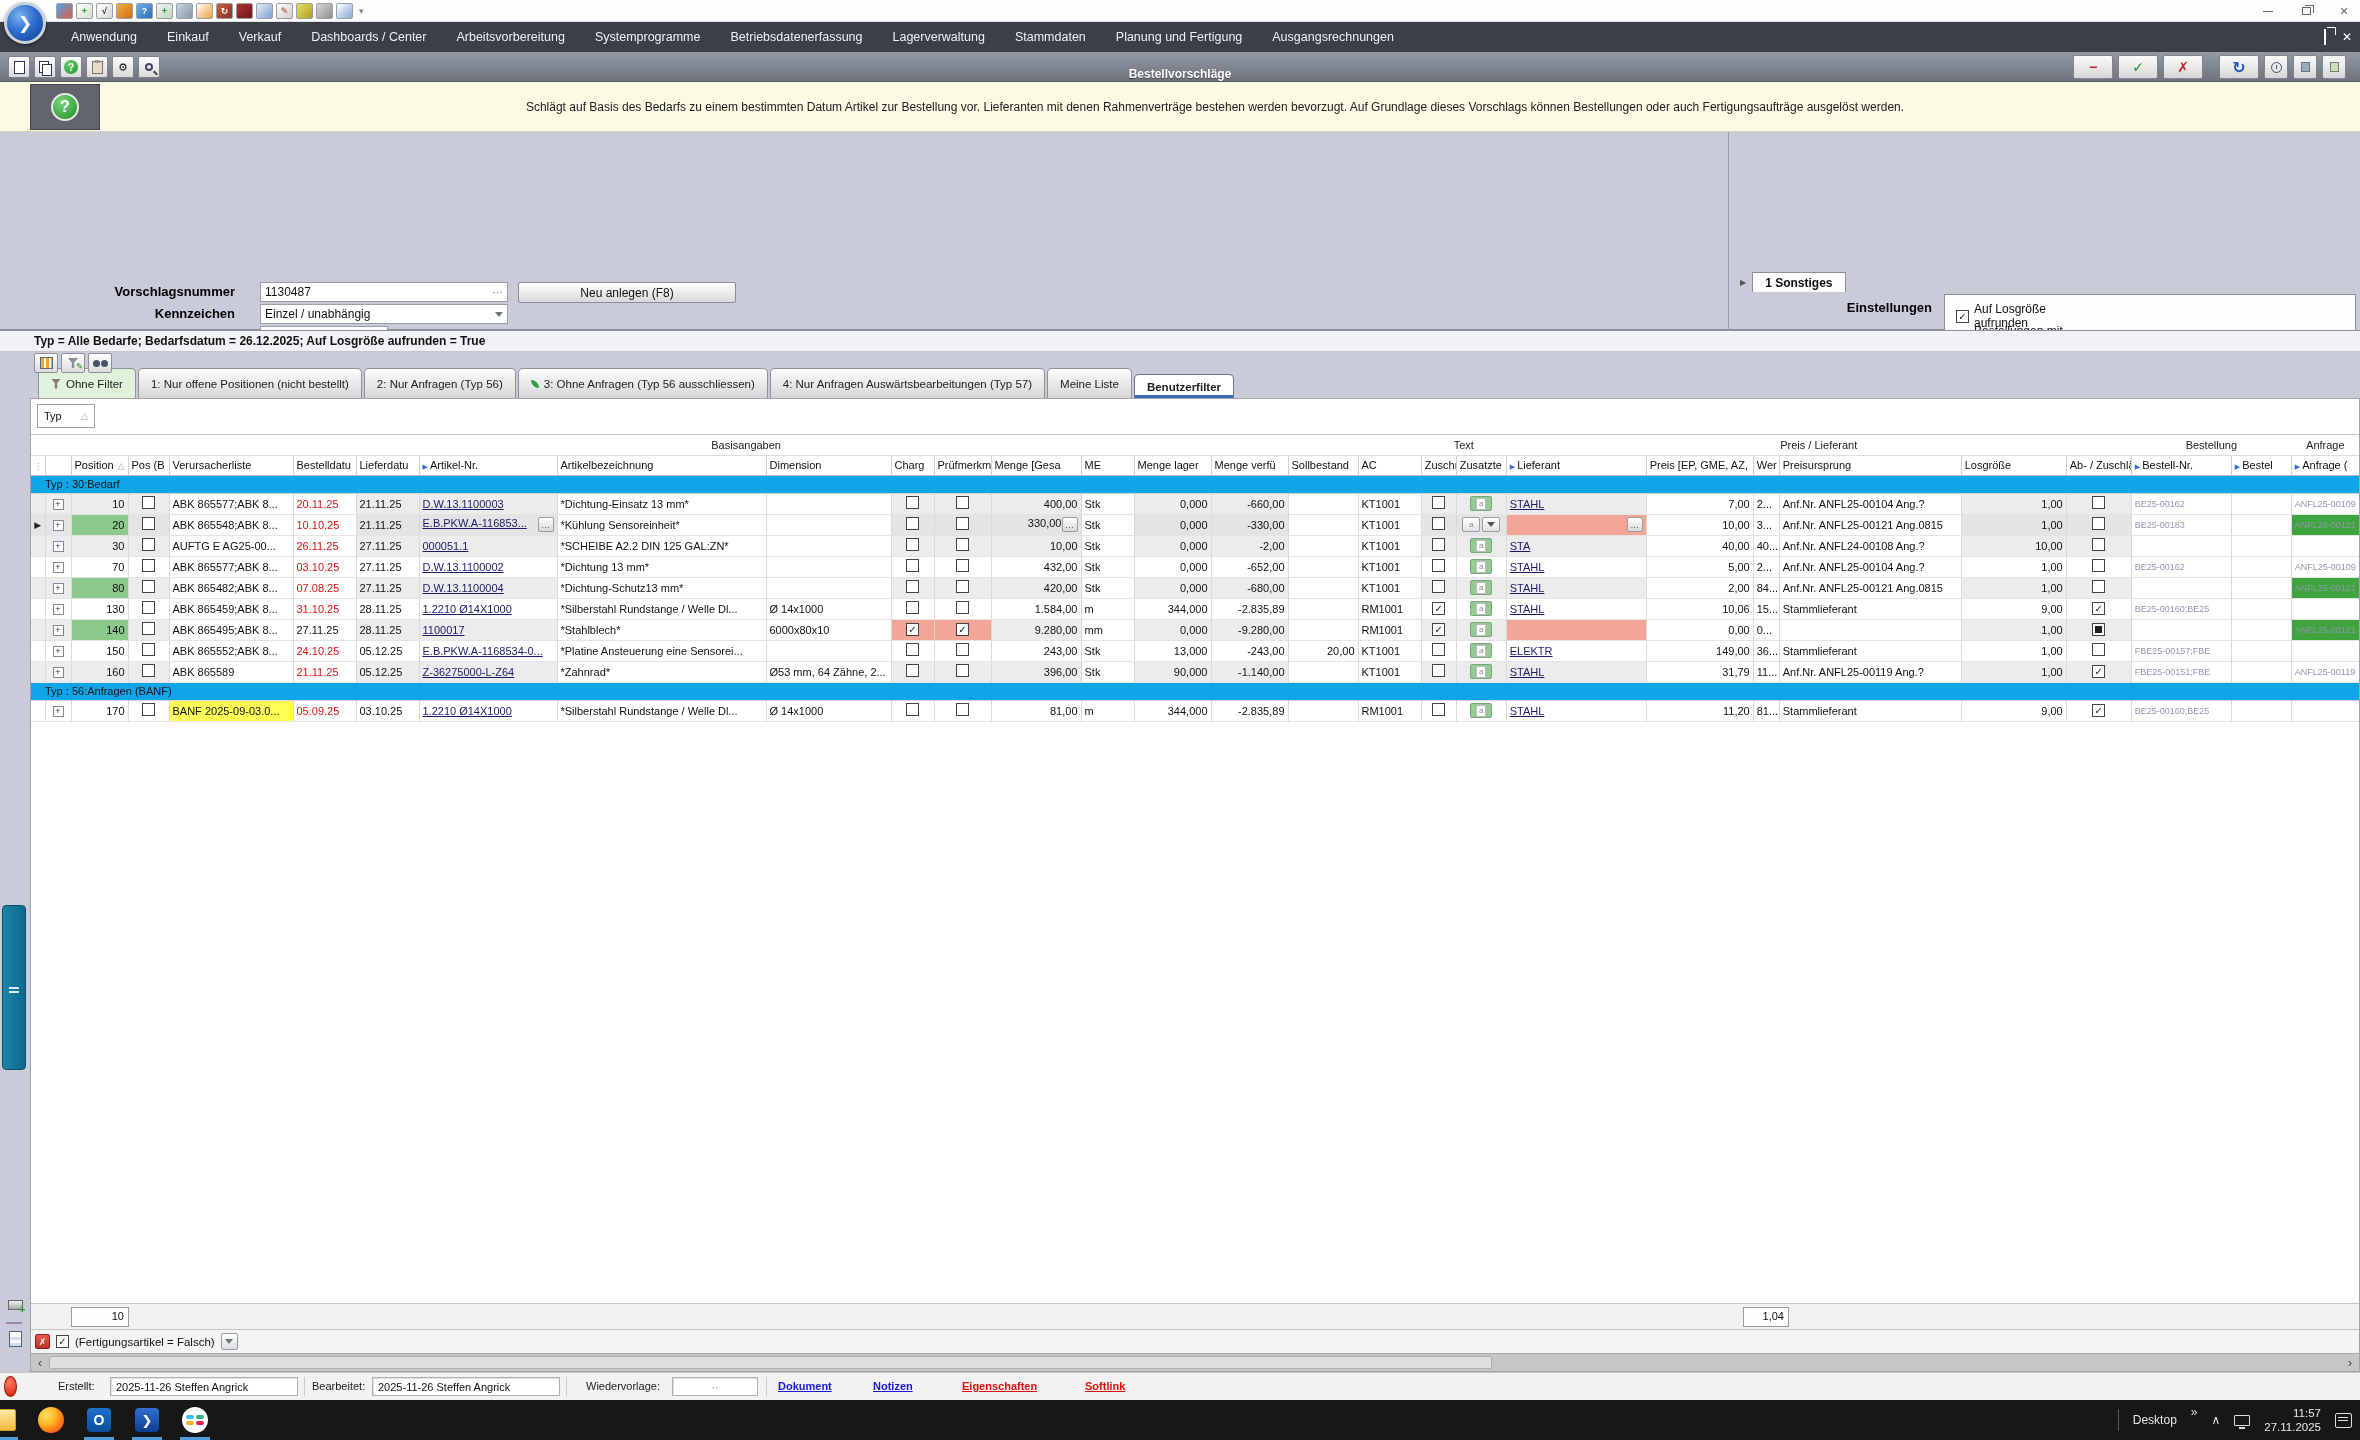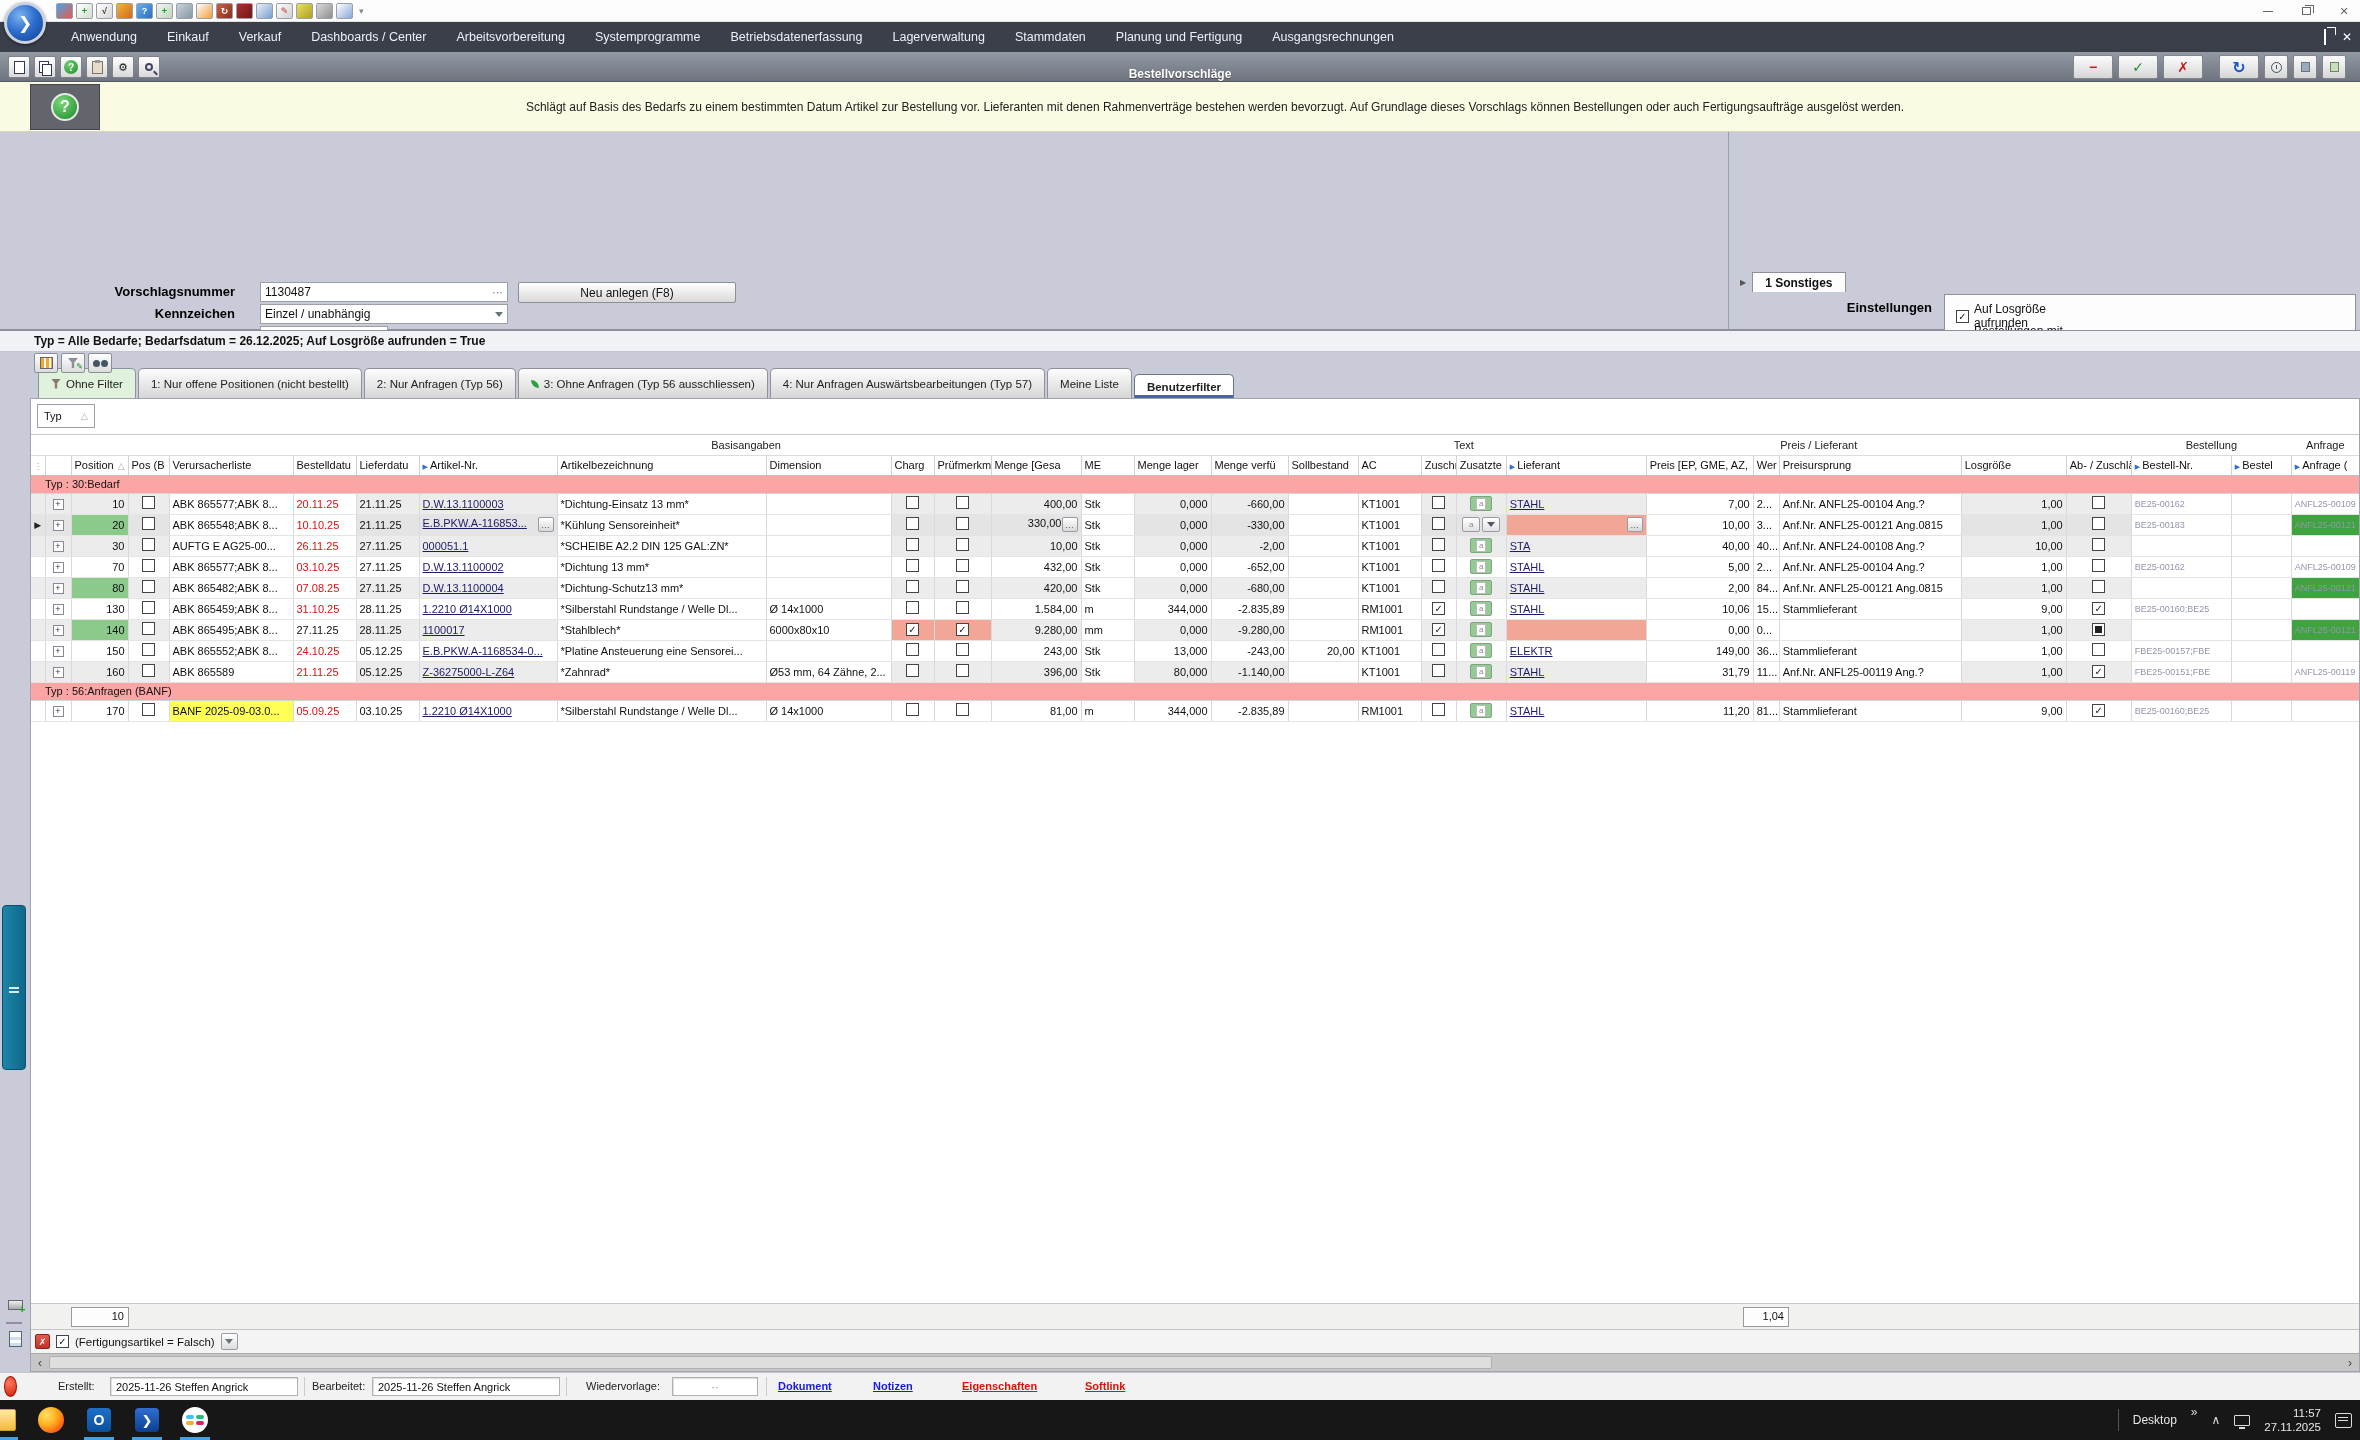--- a/index.html
+++ b/index.html
@@ -115,21 +115,21 @@
   .groupbar{height:36px;background:#fff;border-bottom:1px solid #c8c8c8;position:relative;}
   .colpick{position:absolute;left:3px;top:6px;color:#889;font-size:10px;}
   .typbox{position:absolute;left:6px;top:5px;width:58px;height:24px;background:#fff;border:1px solid #9aa0aa;display:flex;align-items:center;justify-content:space-between;padding:0 6px;font-size:11px;}
   .typbox .sort{color:#aaa;font-size:9px;}
   table.grid{border-collapse:collapse;table-layout:fixed;width:2328px;font-size:11px;}
   table.grid th{font-weight:normal;text-align:left;background:#fff;border-right:1px solid #d2d2d2;border-bottom:1px solid #bfbfbf;height:20px;padding:0 3px;overflow:hidden;white-space:nowrap;}
   table.grid th.band{text-align:center;border-right:none;border-bottom:1px solid #dcdcdc;color:#222;}
   table.grid td{border-right:1px solid #d9d9d9;border-bottom:1px solid #e4e4e4;height:21px;padding:0 3px;overflow:hidden;white-space:nowrap;background:#fff;}
   table.grid .soft{color:#2f6fd4;font-size:7px;margin-right:2px;}
   table.grid .sort{color:#aaa;font-size:9px;margin-left:4px;}
-  tr.grouprow td{background:#fca5a5;border-bottom:1px solid #d5d5d5;height:18px;padding-left:14px;color:#111;}
+  tr.grouprow td{background:#0ea5e9;border-bottom:1px solid #d5d5d5;height:18px;padding-left:14px;color:#111;}
   td.y{background:#fbf9d6;}
   tr.odd td.n{background:#ececec;}
   tr.sel td.n{background:#e4e4e4;}
   td.num{text-align:right;}
   td.posgreen{background:#8cca8c !important;text-align:right;}
   td.red{color:#dd1010;}
   td.salmon{background:#f2a695 !important;}
   td.hl{background:#ffff55 !important;}
   td.anfgreen{background:#3fa43f !important;color:#05320c;}
   td.small{font-size:9px;color:#9296ac;}
@@ -796,21 +796,21 @@
                   <td class="y">ABK 865589</td>
                   <td class="y red">21.11.25</td>
                   <td class="n">05.12.25</td>
                   <td class="n"><span class="linktxt">Z-36275000-L-Z64</span></td>
                   <td class="y">*Zahnrad*</td>
                   <td class="y">Ø53 mm, 64 Zähne, 2...</td>
                   <td class="n" style="text-align: center;"><span class="cb"></span></td>
                   <td class="n" style="text-align: center;"><span class="cb"></span></td>
                   <td class="n num">396,00</td>
                   <td class="y">Stk</td>
-                  <td class="n num">80,000</td>
+                  <td class="n num">90,000</td>
                   <td class="n num">-1.140,00</td>
                   <td class="y num"></td>
                   <td class="y">KT1001</td>
                   <td class="n" style="text-align: center;"><span class="cb"></span></td>
                   <td class="n">
                     <span class="chip">
                       <i>a</i>
                     </span>
                   </td>
                   <td class="n"><span class="linktxt">STAHL</span></td>

